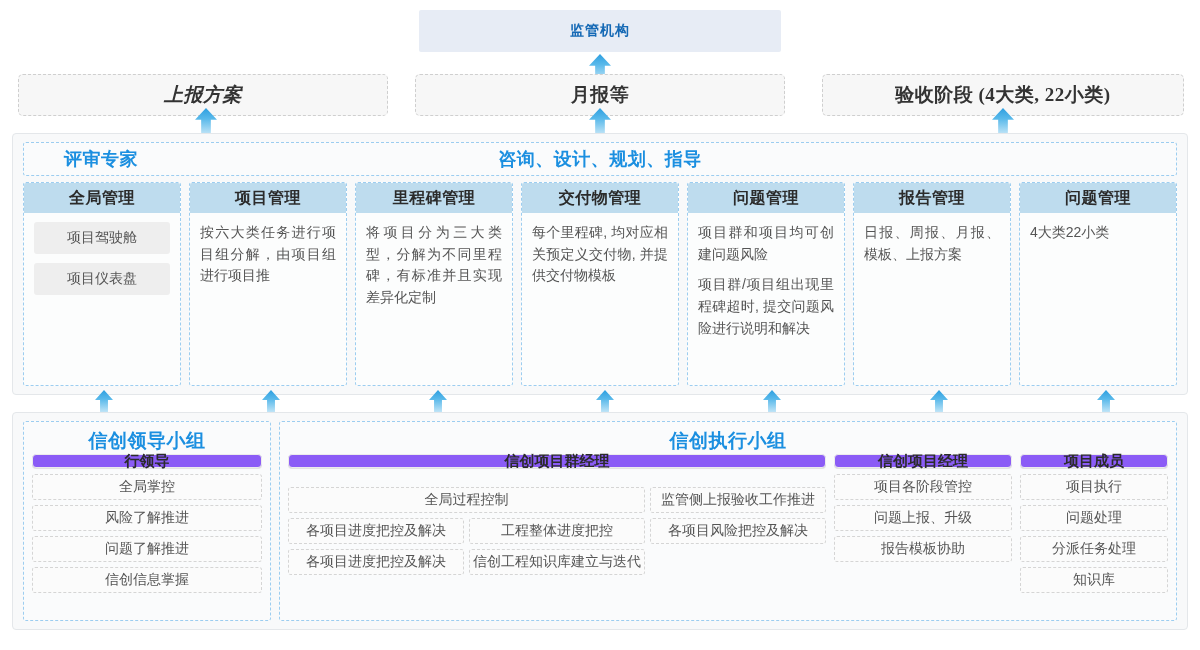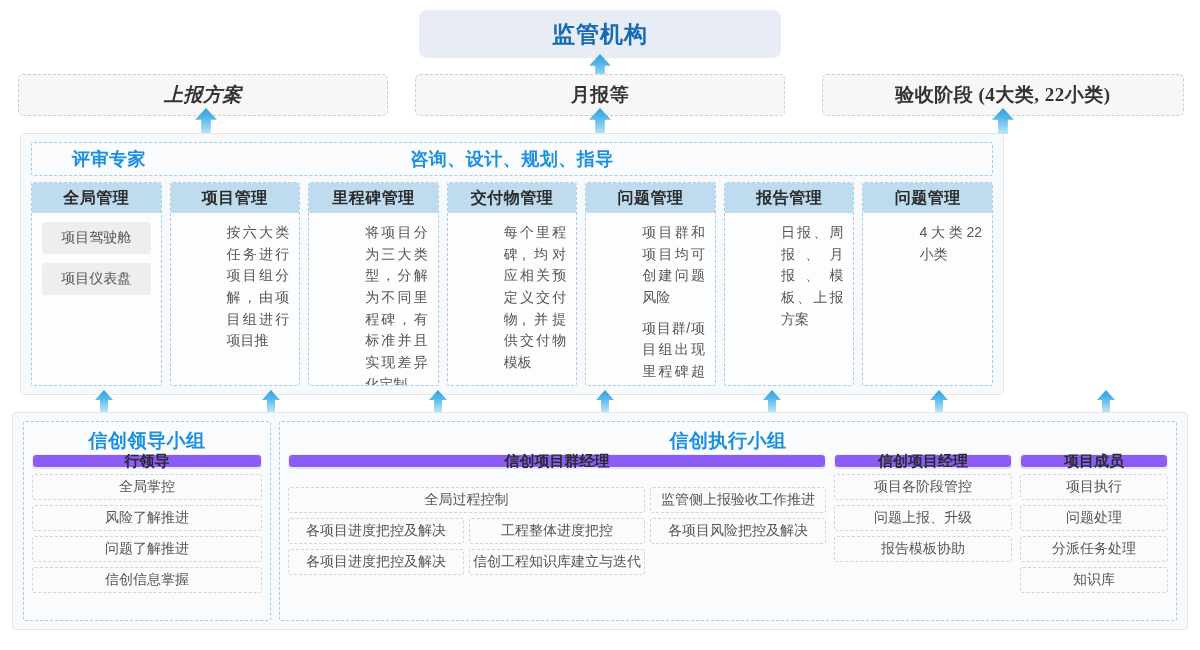--- a/index.html
+++ b/index.html
@@ -7,26 +7,26 @@
     width: 1200px; height: 650px;
     background: #ffffff;
     font-family: "Liberation Sans", "DejaVu Sans", sans-serif;
     overflow: hidden;
   }
   #root { position: relative; width: 1200px; height: 650px; }
 
   
   .top-banner {
     position: absolute;
-    left: 419px; top: 10px; width: 362px; height: 48px;
+    left: 419px; top: 10px; width: 362px; height: 42px;
     background: #e7ecf5;
-    border-radius: 8px;
+    border-radius: 2px;
     display: flex; align-items: center; justify-content: center;
     color: #1569b5;
-    font-size: 23px; font-weight: bold; letter-spacing: 1px;
+    font-size: 14px; font-weight: bold; letter-spacing: 1px;
   }
 
   
   .arrow {
     position: absolute;
     width: 22px; height: 26px;
     background: linear-gradient(to bottom, #2e9fe0 0%, #57b8ea 40%, #bfe4f7 100%);
     -webkit-clip-path: polygon(50% 0%, 100% 45%, 72% 45%, 72% 100%, 28% 100%, 28% 45%, 0% 45%);
     clip-path: polygon(50% 0%, 100% 45%, 72% 45%, 72% 100%, 28% 100%, 28% 45%, 0% 45%);
   }
@@ -40,21 +40,21 @@
     border-radius: 5px;
     display: flex; align-items: center; justify-content: center;
     color: #333; font-size: 19px; font-weight: bold; letter-spacing: .5px;
   }
   #rb0 { left: 18px;  width: 370px; font-style: italic; }
   #rb1 { left: 415px; width: 370px; }
   #rb2 { left: 822px; width: 362px; font-family: Liberation Serif, serif; }
 
   
   .mid-panel {
-    position: absolute; left: 20px; top: 133px; width: 984px; height: 262px;
+    position: absolute; left: 12px; top: 133px; width: 1176px; height: 262px;
     background: #f8f9fa;
     border: 1px solid #e4e7ea;
     border-radius: 4px;
   }
   .mid-header {
     position: absolute; left: 10px; top: 8px; right: 10px; height: 34px;
     border: 1px dashed #9ccdf0;
     border-radius: 3px;
     background: #fafbfc;
   }
@@ -85,21 +85,21 @@
     background: #bedcee;
     display: flex; align-items: center; justify-content: center;
     color: #2b2b2b; font-size: 16px; font-weight: bold; letter-spacing: .5px;
   }
   .card-body {
     flex: 1 1 auto; padding: 9px 10px 6px 10px;
     display: flex; flex-direction: column; gap: 9px;
   }
   .card-para {
     color: #555; font-size: 14px; line-height: 1.55;
-    text-align: justify; text-align-last: left; margin-left: 46px;
+    text-align: justify; text-align-last: left;
   }
   .chip {
     background: #eeeeee;
     border-radius: 3px;
     color: #555; font-size: 14px;
     padding: 7px 4px;
     text-align: center;
   }
 
   

